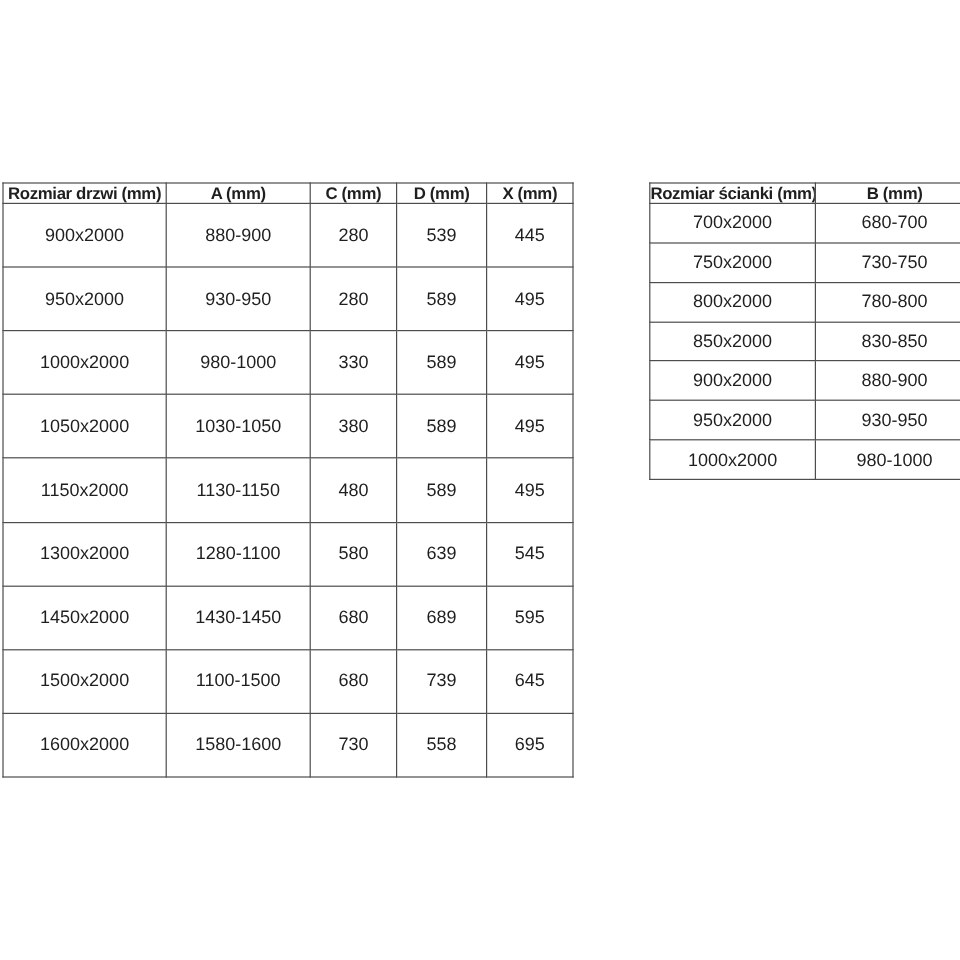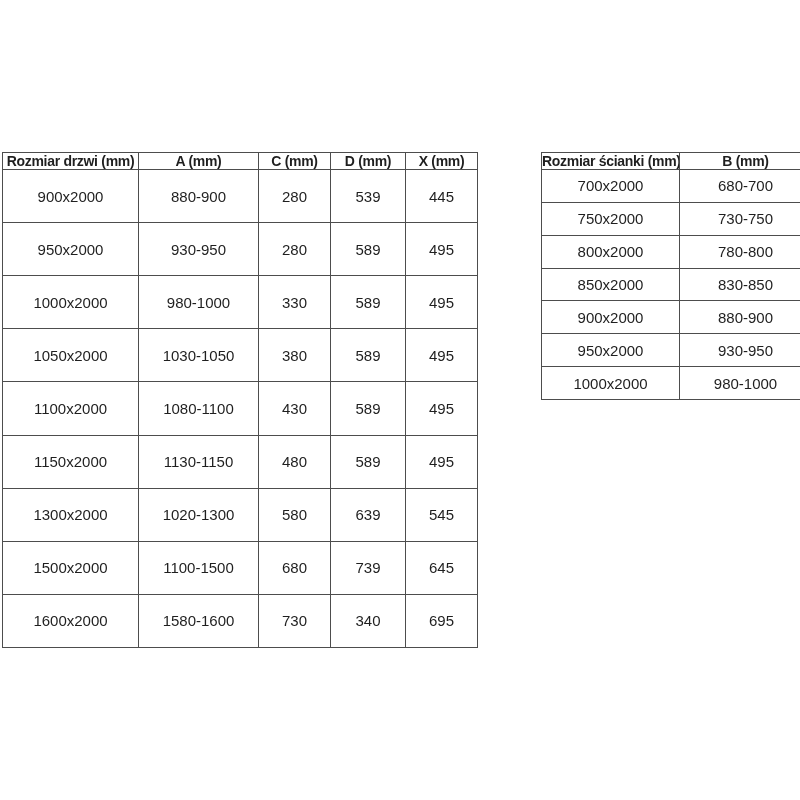--- a/index.html
+++ b/index.html
@@ -102,52 +102,52 @@
           <td>495</td>
         </tr>
         <tr>
           <td>1050x2000</td>
           <td>1030-1050</td>
           <td>380</td>
           <td>589</td>
           <td>495</td>
         </tr>
         <tr>
-          <td>1100x2000</td>
-          <td>1080-1100</td>
-          <td>430</td>
-          <td>589</td>
-          <td>495</td>
-        </tr>
-        <tr>
           <td>1150x2000</td>
           <td>1130-1150</td>
           <td>480</td>
           <td>589</td>
           <td>495</td>
         </tr>
         <tr>
           <td>1300x2000</td>
-          <td>1020-1300</td>
+          <td>1280-1100</td>
           <td>580</td>
           <td>639</td>
           <td>545</td>
+        </tr>
+        <tr>
+          <td>1450x2000</td>
+          <td>1430-1450</td>
+          <td>680</td>
+          <td>689</td>
+          <td>595</td>
         </tr>
         <tr>
           <td>1500x2000</td>
           <td>1100-1500</td>
           <td>680</td>
           <td>739</td>
           <td>645</td>
         </tr>
         <tr>
           <td>1600x2000</td>
           <td>1580-1600</td>
           <td>730</td>
-          <td>340</td>
+          <td>558</td>
           <td>695</td>
         </tr>
       </tbody>
     </table>
 
   <table class="spec" id="wall-table">
     <colgroup>
       <col style="width:138px">
       <col style="width:132px">
     </colgroup>

